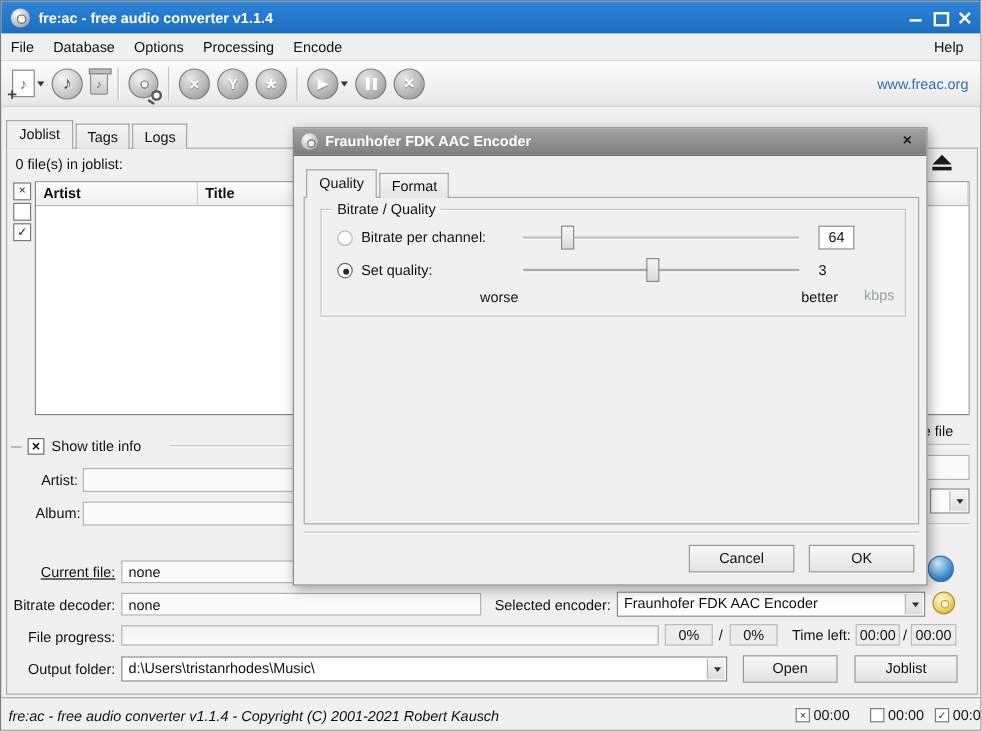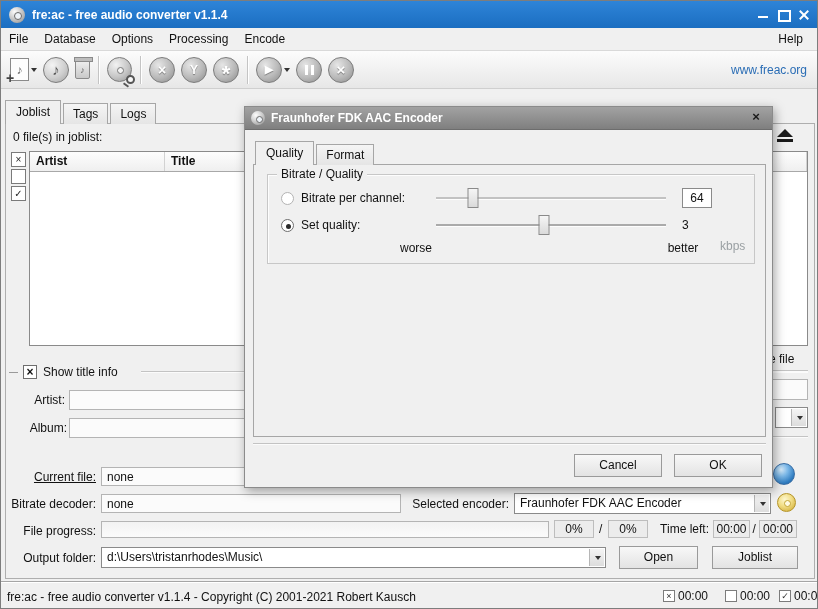--- a/index.html
+++ b/index.html
@@ -126,21 +126,21 @@
               border:1px solid #b4b4b4; background:linear-gradient(#f2f2f2,#fbfbfb); }
   .stat-box { position:absolute; border:1px solid #bdbdbd; background:#ececec; text-align:center;
               padding-top:1px; height:18px; }
   .slash { position:absolute; }
   .btn { position:absolute; border:1px solid #9a9a9a; background:linear-gradient(#f8f8f8,#e3e3e3);
          text-align:center; padding-top:3px; }
 
   
   .statusbar { position:absolute; left:0; top:580px; width:100%; height:29px; background:#f0f0f0;
                border-top:1px solid #a5a5a5; box-shadow:inset 0 1px 0 #fff; }
-  .status-text { position:absolute; left:6px; top:8px; }
+  .status-text { position:absolute; left:6px; top:8px;font-style:italic; }
   .sb-group { position:absolute; top:7px; display:flex; align-items:center; gap:3px; }
   .sb-box { width:12px; height:12px; border:1px solid #7c7c7c; background:#fff; font-size:9px;
             display:flex; align-items:center; justify-content:center; color:#333; }
 
   
   .dialog { position:absolute; left:243px; top:105px; width:529px; height:382px; background:#f0f0f0;
             border:1px solid #8b8b8b; box-shadow:2px 3px 10px rgba(0,0,0,.35); z-index:10; }
   .dlg-titlebar { position:absolute; left:0; top:0; width:100%; height:23px;
                   background:linear-gradient(#a2a2a2,#7f7f7f); border-bottom:1px solid #6d6d6d;
                   display:flex; align-items:center; }

